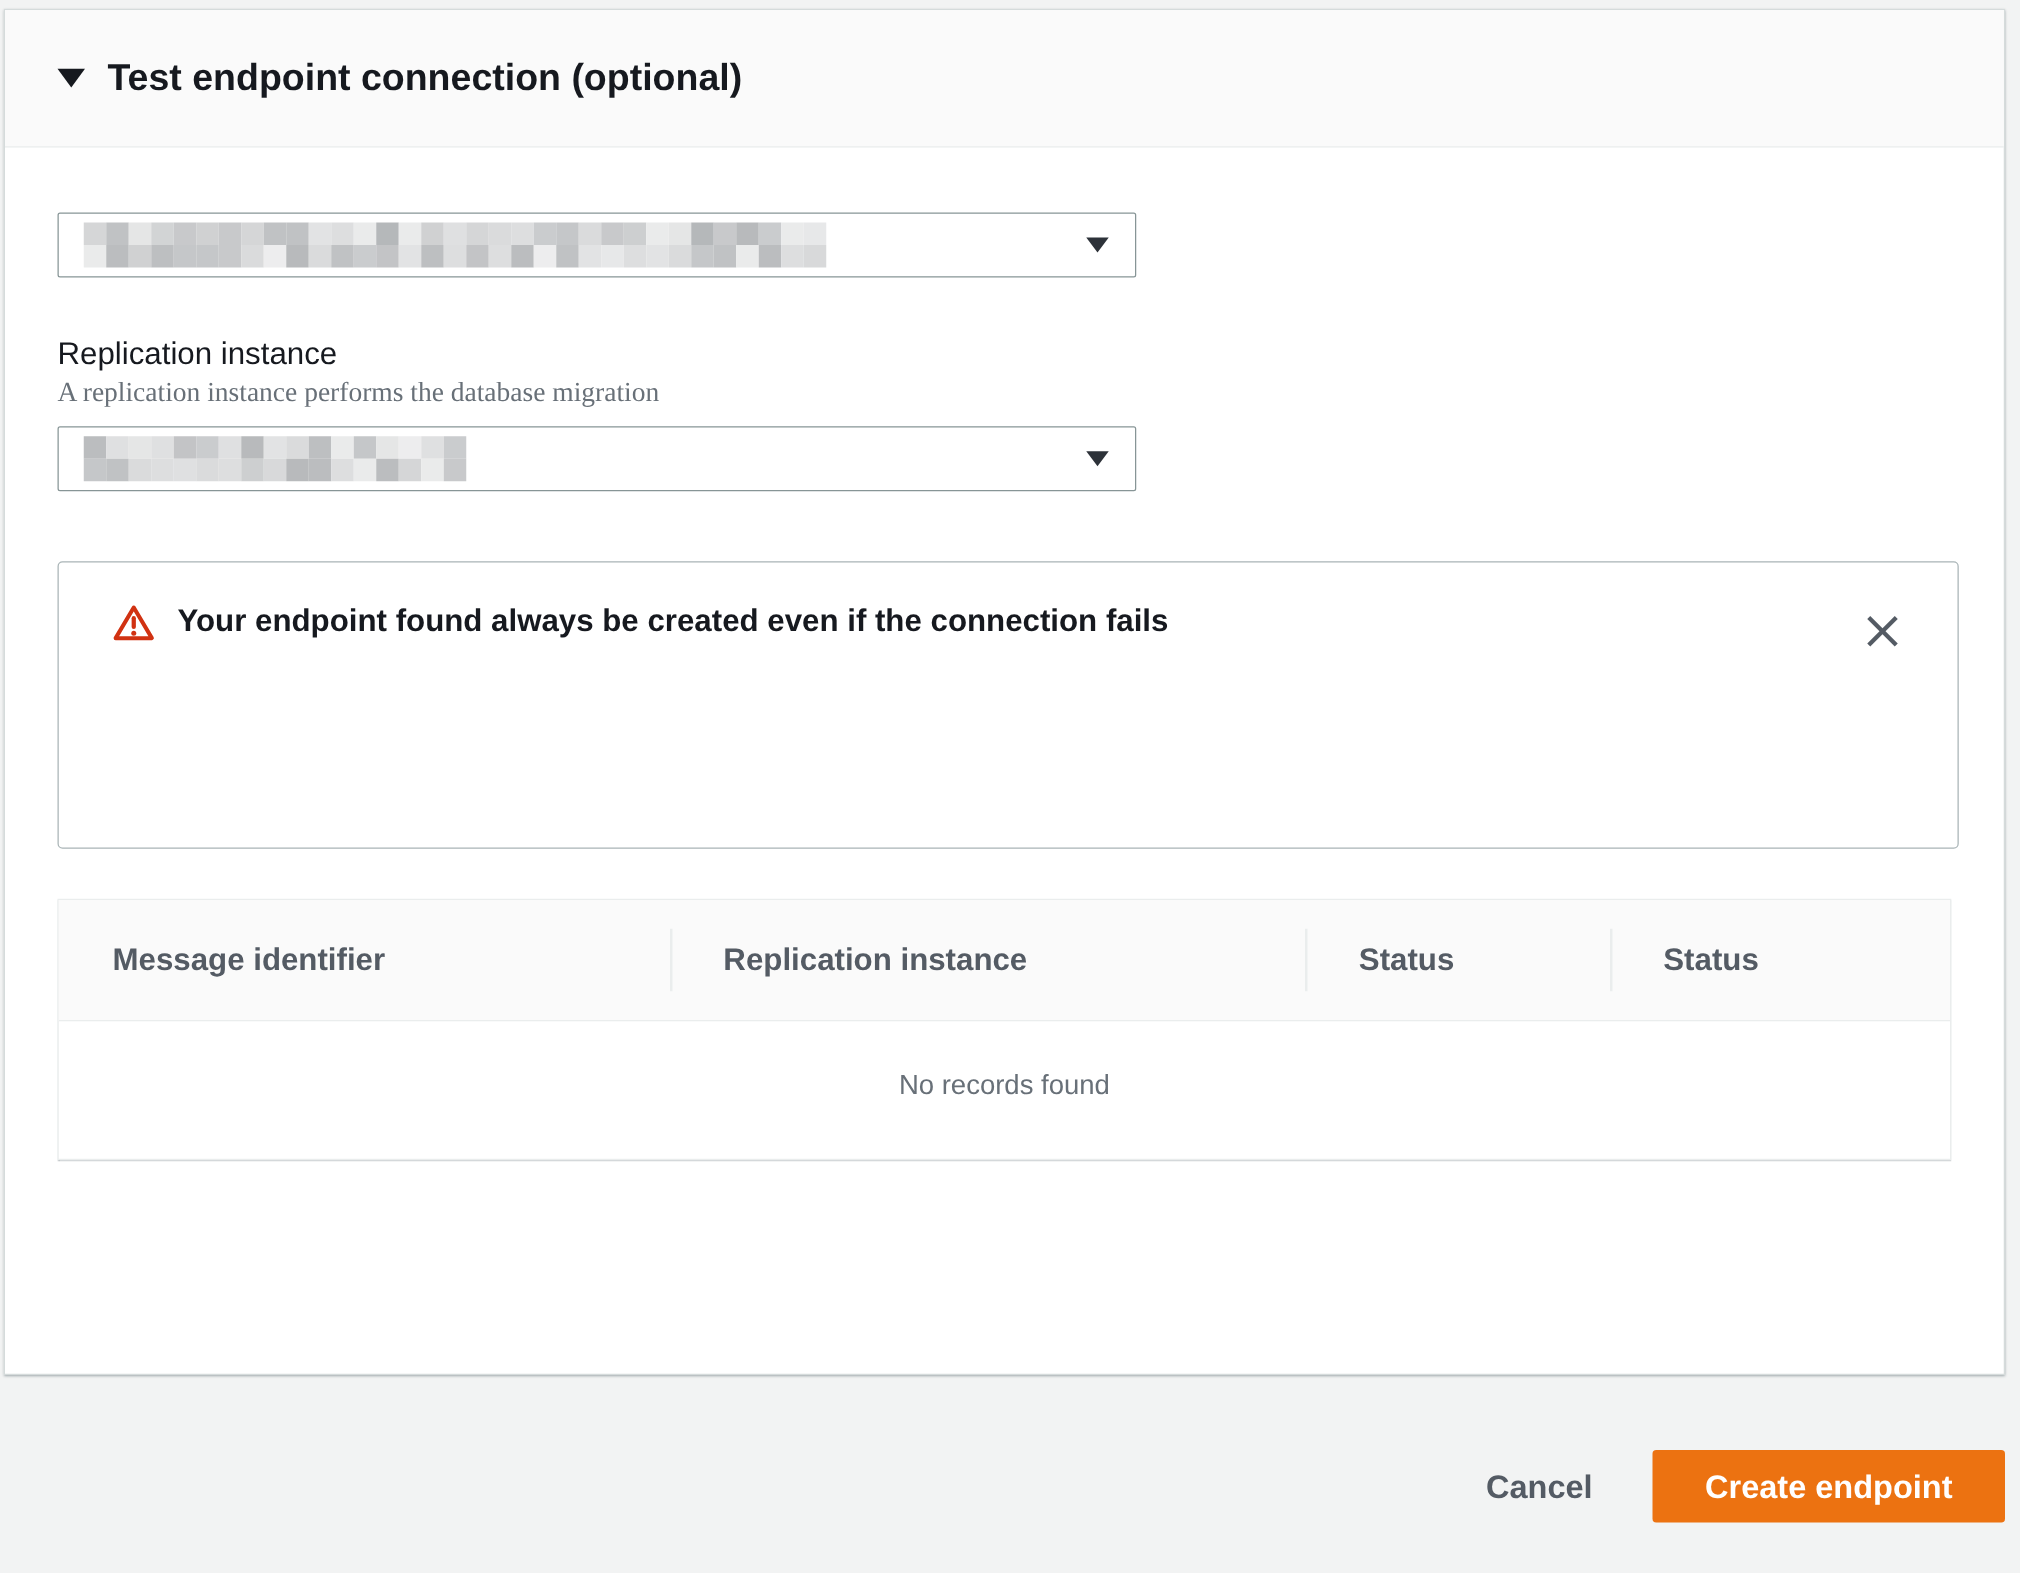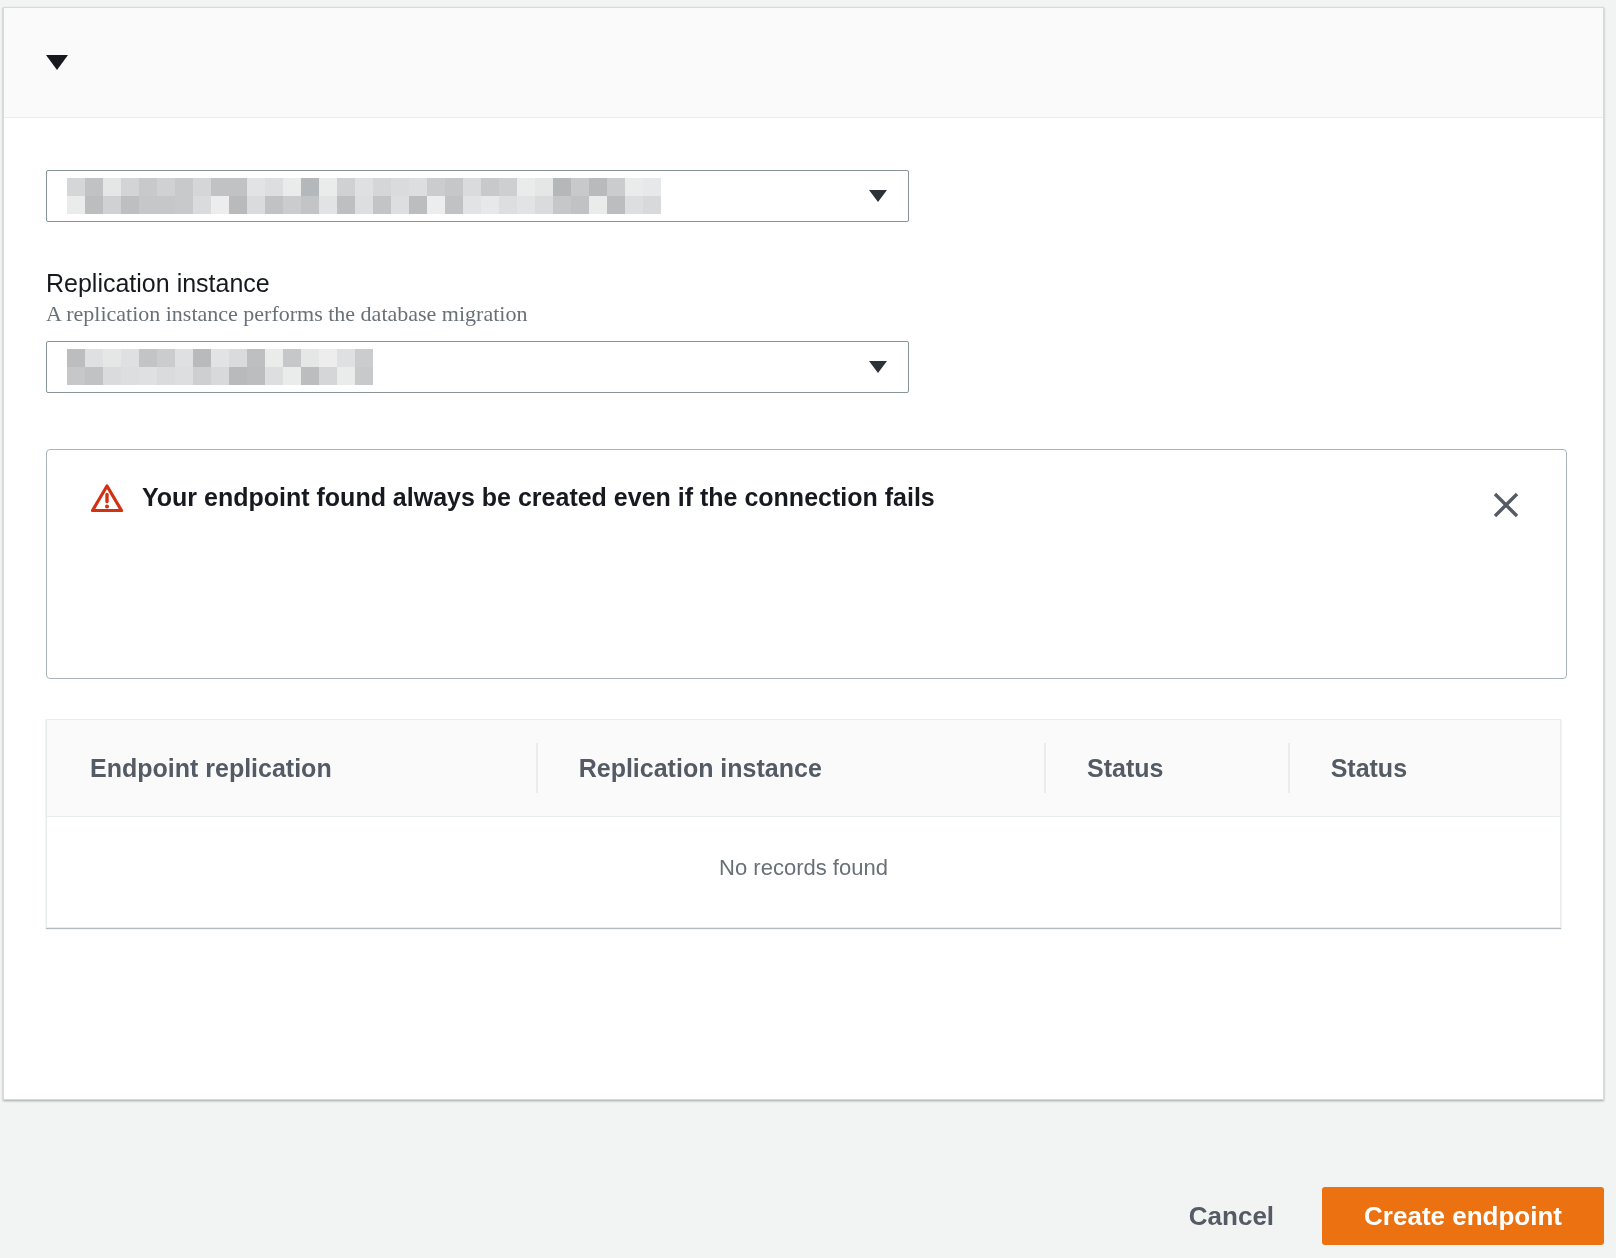--- a/index.html
+++ b/index.html
@@ -127,38 +127,39 @@
   .th1 { width: 32.3%; } .th2 { width: 33.6%; } .th3 { width: 16.1%; } .th4 { width: 18%; }
   .tbody-empty {
     height: 110px;
     display: flex; justify-content: center; align-items: flex-start;
     padding-top: 38px;
     font-size: 22px; color: #687078;
   }
 
   
   .footer {
-    position: absolute; top: 1187px; right: 12px;
+    position: absolute; top: 1160px; right: 12px;
     display: flex; align-items: center;
   }
   .cancel-btn {
     background: none; border: 0;
     color: #545b64; font-family: inherit;
     font-size: 26px; font-weight: 700;
     margin-right: 48px; padding: 0;
     cursor: pointer;
   }
 </style>
 </head>
 <body>
 
 <div class="card">
 
   <header class="card-header">
     <span class="tri"></span>
+    <h1 class="card-title">Test endpoint connection (optional)</h1>
   </header>
 
   <div class="card-body">
 
     <div class="field">
       <div class="select">
         <div class="mosaic" style="grid-template-columns: repeat(33, 18px);">
             <span style="background: rgb(213, 214, 215);"></span>
             <span style="background: rgb(192, 194, 196);"></span>
             <span style="background: rgb(229, 230, 230);"></span>
@@ -289,21 +290,21 @@
         <svg width="30" height="30" viewBox="0 0 30 30">
           <line x1="4" y1="4" x2="26" y2="26" stroke="#545b64" stroke-width="3.4"></line>
           <line x1="26" y1="4" x2="4" y2="26" stroke="#545b64" stroke-width="3.4"></line>
         </svg>
       </button>
     </div>
 
 
     <div class="rtable">
       <div class="thead">
-        <div class="th th1">Endpoint replication</div>
+        <div class="th th1">Message identifier</div>
         <div class="th th2">Replication instance</div>
         <div class="th th3">Status</div>
         <div class="th th4">Status</div>
       </div>
       <div class="tbody-empty">No records found</div>
     </div>
 
   </div>
 </div>
 

